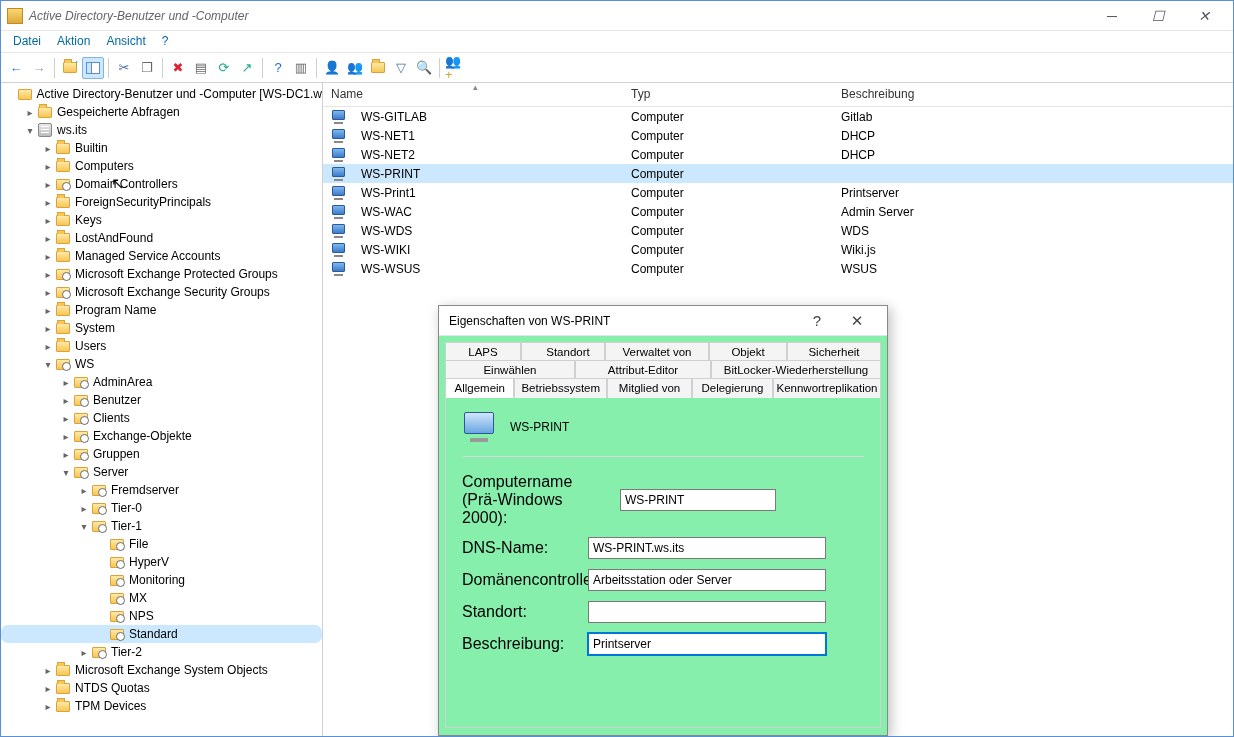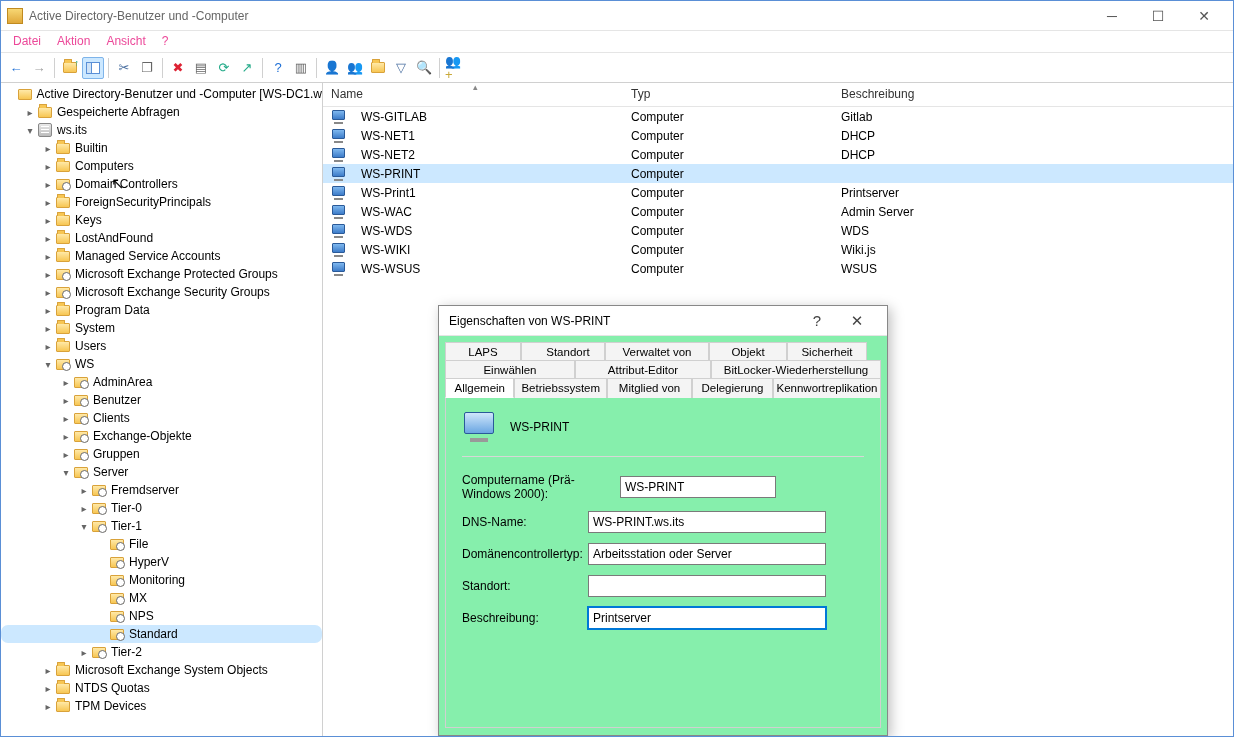--- a/index.html
+++ b/index.html
@@ -1,27 +1,27 @@
 <!DOCTYPE html>
 <html><head>
 <meta charset="utf-8">
 <style>
 * { box-sizing: border-box; margin: 0; padding: 0; font-family: "Segoe UI", Tahoma, sans-serif; font-size: 12px; }
 body { background: #fff; width: 1234px; height: 737px; overflow: hidden; position: relative; border:1px solid #5a8fd6; }
 
 
-.titlebar { height: 30px; background: #fff; border-bottom: 1px solid #e5e5e5; display: flex; align-items: center; padding: 0 6px; color:#666; }
+.titlebar { height: 30px; background: #fff; border-bottom: 1px solid #e5e5e5; display: flex; align-items: center; padding: 0 6px; color:#666;font-style:italic; }
 .titlebar .app-icon { width:16px; height:16px; background:linear-gradient(#f7d774,#e0a83a); border:1px solid #c08a20; margin-right:6px; }
 .titlebar .title { flex:1; }
 .win-controls { display:flex; height:100%; }
 .win-btn { width:46px; display:flex; align-items:center; justify-content:center; color:#555; font-size:14px; }
 
 
 .menubar { height:22px; display:flex; align-items:stretch; padding:0 4px; border-bottom:1px solid #e5e5e5; }
-.menubar .menu-item { padding:3px 8px; color:#ec4899; }
+.menubar .menu-item { padding:3px 8px; color:#0369a1; }
 
 
 .toolbar { height:30px; display:flex; align-items:center; padding:2px 4px; border-bottom:1px solid #d0d0d0; gap:1px; }
 .tb-btn { width:22px; height:22px; display:flex; align-items:center; justify-content:center; border:1px solid transparent; border-radius:2px; position:relative; }
 .tb-btn.active { border-color:#7eb4ea; background:#cce8ff; }
 .tb-sep { width:1px; height:20px; background:#d0d0d0; margin:0 3px; }
 
 
 .main-area { display:flex; height:calc(737px - 30px - 22px - 30px - 2px); }
 .tree-pane { width:322px; border-right:1px solid #d0d0d0; overflow:auto; padding:2px 0; }
@@ -68,21 +68,21 @@
 .tab-row { display:flex; width:100%; }
 .tab { border:1px solid #d0d0d0; border-bottom:none; padding:3px 0; text-align:center; font-size:11.5px; background:#fff; margin-bottom:-1px; }
 .tab.inactive { background:#f4f4f4; }
 .tab.active { background:#fff; position:relative; z-index:2; border-bottom:1px solid #fff; }
 .tab-content { border:1px solid #d0d0d0; padding:14px 16px; height:calc(100% - 62px); }
 .tc-head { display:flex; align-items:center; gap:14px; padding-bottom:14px; border-bottom:1px solid #d7d7d7; margin-bottom:16px; }
 .tc-head .big-icon { width:34px; height:30px; position:relative; }
 .tc-head .big-icon .mon { width:30px; height:22px; background:linear-gradient(#cfe6fb,#6aa6e2); border:1px solid #2a5a99; border-radius:2px; position:absolute; top:0; left:2px; }
 .tc-head .big-icon .base { width:18px; height:4px; background:#999; position:absolute; bottom:0; left:8px; }
 .field-row { display:flex; align-items:center; margin-bottom:10px; gap:8px; }
-.field-row label { width:150px; font-size:12px; }
+.field-row label { width:150px; font-size:16px; }
 .field-row input { border:1px solid #7a7a7a; height:22px; padding:0 4px; font-size:12px; }
 .field-row input.focus { border:1px solid #0078d7; outline:1px solid #0078d7; }
 .field-row input.w1 { width:156px; }
 .field-row input.w2 { width:238px; }
 .cursor-img { position:absolute; left:110px; top:173px; pointer-events:none; font-size:16px; color:#000; }
 </style>
 </head>
 <body>
 
 <div class="titlebar">
@@ -280,21 +280,21 @@
             </span>
             <span>Microsoft Exchange Security Groups</span>
           </div>
         </li>
         <li>
           <div class="node" style="padding-left: 40px;">
             <span class="caret">▸</span>
             <span class="t-icon">
               <div class="folder-icon"></div>
             </span>
-            <span>Program Data</span>
+            <span>Program Name</span>
           </div>
         </li>
         <li>
           <div class="node" style="padding-left: 40px;">
             <span class="caret">▸</span>
             <span class="t-icon">
               <div class="folder-icon"></div>
             </span>
             <span>System</span>
           </div>
@@ -609,21 +609,21 @@
     <div class="hb">?</div>
     <div class="hb">✕</div>
   </div>
   <div class="dlg-body">
     <div class="tab-strip" id="tab-strip">
         <div class="tab-row">
           <div class="tab inactive" style="width: 76px;">LAPS</div>
           <div class="tab inactive" style="width: 84px; padding-left: 10px;">Standort</div>
           <div class="tab inactive" style="width: 104px;">Verwaltet von</div>
           <div class="tab inactive" style="width: 78px;">Objekt</div>
-          <div class="tab inactive" style="width: 80px;">Sicherheit</div>
+          <div class="tab inactive" style="width: 94px;">Sicherheit</div>
         </div>
         <div class="tab-row">
           <div class="tab inactive" style="width: 130px;">Einwählen</div>
           <div class="tab inactive" style="width: 136px;">Attribut-Editor</div>
           <div class="tab inactive" style="width: 170px;">BitLocker-Wiederherstellung</div>
         </div>
         <div class="tab-row">
           <div class="tab active" style="width: 72px;">Allgemein</div>
           <div class="tab inactive" style="width: 96px;">Betriebssystem</div>
           <div class="tab inactive" style="width: 88px;">Mitglied von</div>

